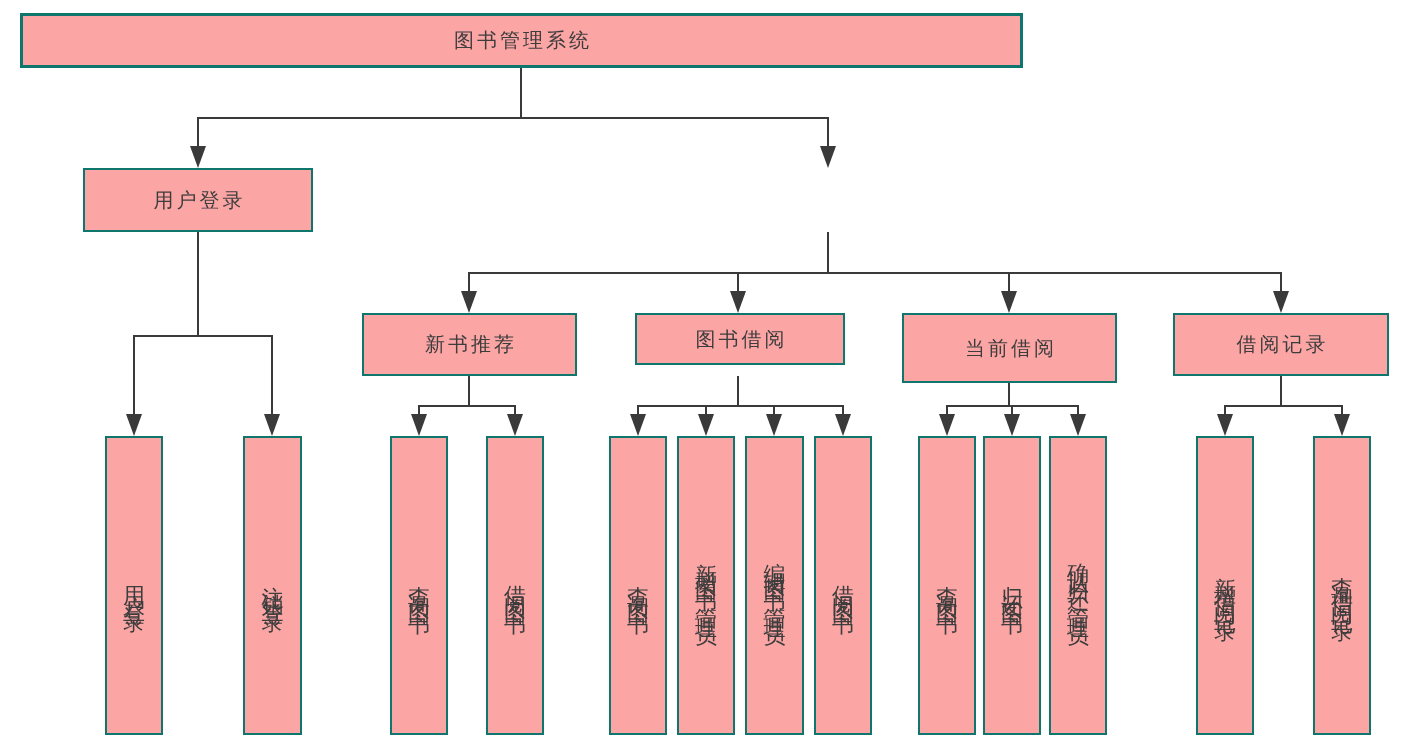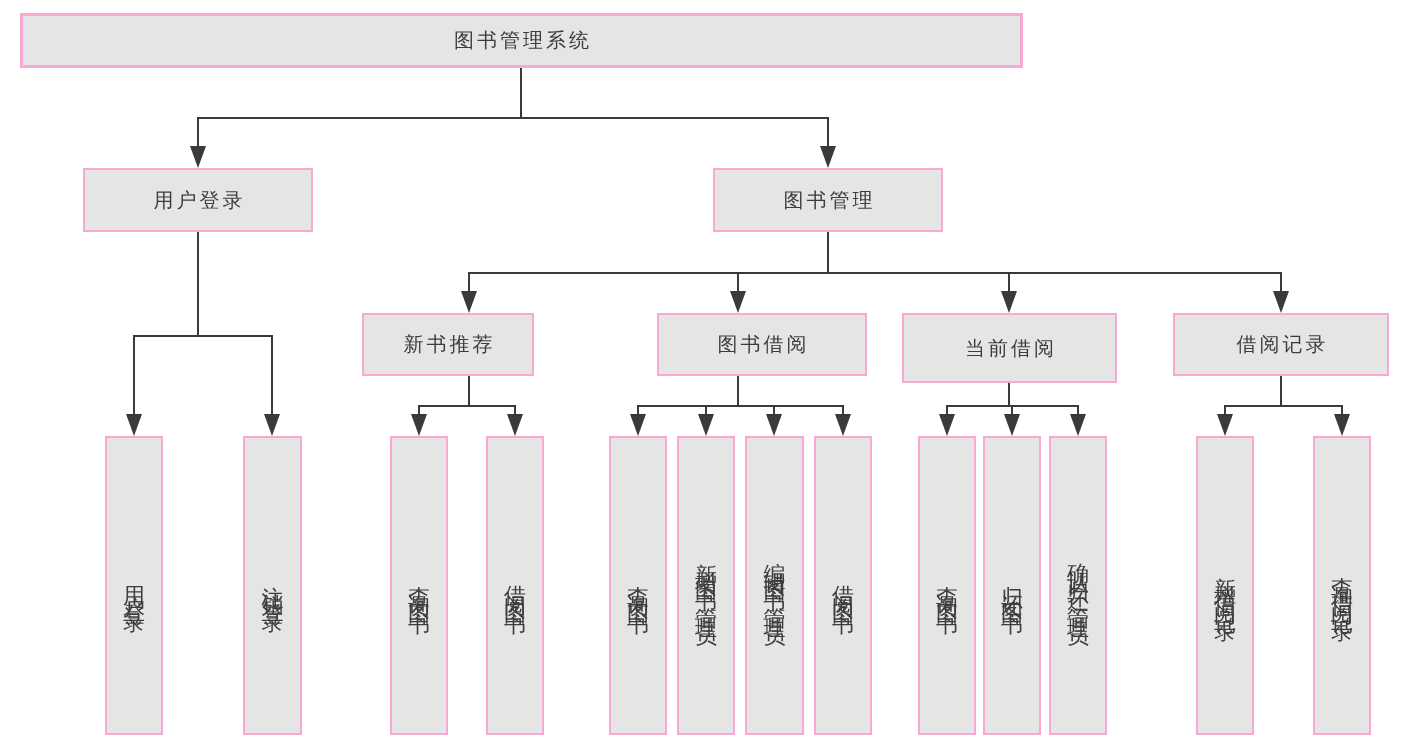--- a/index.html
+++ b/index.html
@@ -6,22 +6,22 @@
   html, body { width: 1405px; height: 747px; }
   body {
     position: relative;
     background: #ffffff;
     font-family: "Liberation Sans", sans-serif;
     overflow: hidden;
   }
   .diagram { position: absolute; inset: 0; }
   .box {
     position: absolute;
-    background: #e5e5e5;
-    border: 2px solid #f9a8d4;
+    background: #fca5a5;
+    border: 2px solid #0f766e;
     display: flex;
     align-items: center;
     justify-content: center;
     color: #3d3d3d;
   }
   .box.root { border-width: 3px; }
   .box.h span {
     font-size: 20px;
     letter-spacing: 3px;
     white-space: nowrap;
@@ -113,28 +113,25 @@
       <div class="arrowhead" style="left: 1334px; top: 414px; border-top-color: rgb(58, 58, 58);"></div>
     </div>
 
   <div class="box h root" style="left:20px; top:13px; width:1003px; height:55px;">
     <span>图书管理系统</span>
   </div>
 
   <div class="box h" style="left:83px; top:168px; width:230px; height:64px;">
     <span>用户登录</span>
   </div>
-  <div class="box h" style="left:713px; top:168px; width:230px; height:64px;">
-    <span>图书管理</span>
-  </div>
 
-  <div class="box h" style="left:362px; top:313px; width:172px; height:63px;">
+  <div class="box h" style="left:362px; top:313px; width:215px; height:63px;">
     <span>新书推荐</span>
   </div>
-  <div class="box h" style="left:657px; top:313px; width:210px; height:63px;">
+  <div class="box h" style="left:635px; top:313px; width:210px; height:52px;">
     <span>图书借阅</span>
   </div>
   <div class="box h" style="left:902px; top:313px; width:215px; height:70px;">
     <span>当前借阅</span>
   </div>
   <div class="box h" style="left:1173px; top:313px; width:216px; height:63px;">
     <span>借阅记录</span>
   </div>
 
   <div class="box v" style="left:105px; top:436px; width:58px; height:299px;">

